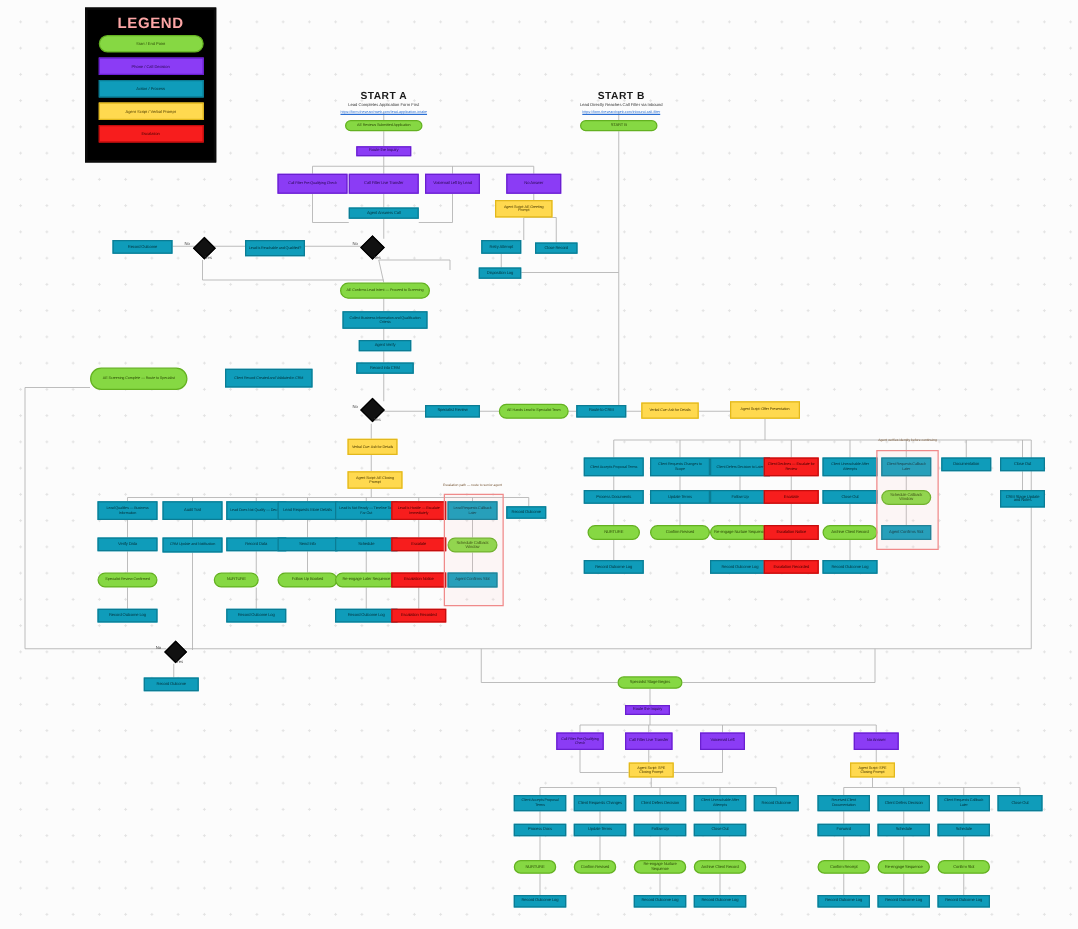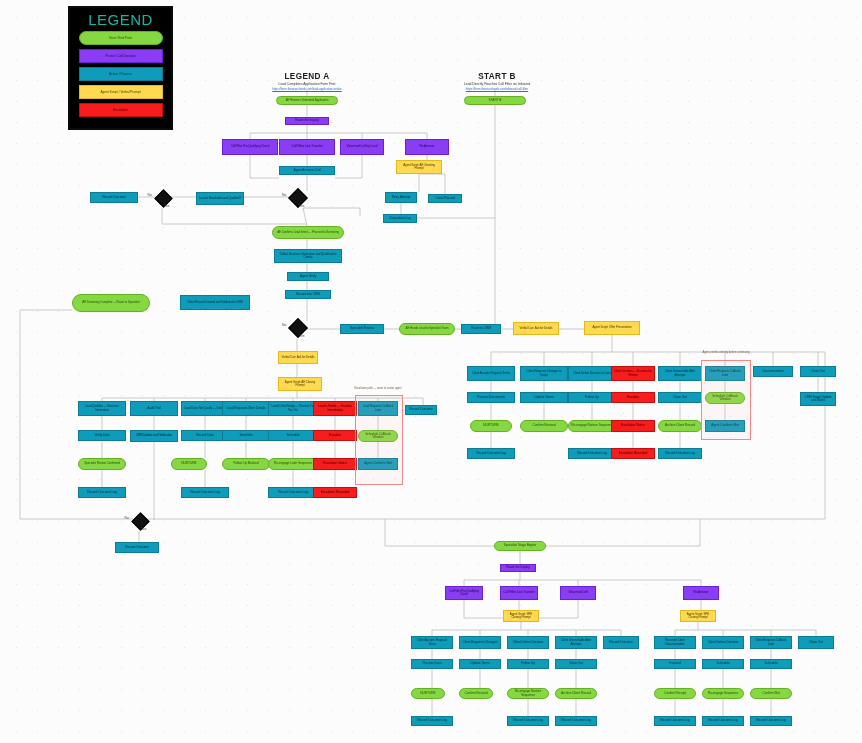--- a/index.html
+++ b/index.html
@@ -49,21 +49,21 @@
   .hdr{position:absolute;text-align:center;}
   .hdr .title{font-size:8.2px;font-weight:bold;color:#1a1a1a;letter-spacing:.4px;}
   .hdr .sub{font-size:3.3px;color:#333;margin-top:1px;}
   .hdr .link{font-size:2.9px;color:#2a6fd4;text-decoration:underline;margin-top:1px;}
   #legend{
     position:absolute;left:68px;top:6px;width:105px;height:124px;
     background:#000;border:2px solid #0a0a0a;
     display:flex;flex-direction:column;align-items:center;
     padding-top:3px;box-sizing:border-box;
   }
-  #legend .ltitle{color:#14b8a6;font-size:15px;font-weight:normal;letter-spacing:.5px;margin-bottom:3px;}
+  #legend .ltitle{color:#fca5a5;font-size:12px;font-weight:bold;letter-spacing:.5px;margin-bottom:3px;}
   .lrow{
     width:84px;height:14px;margin-bottom:4px;
     display:flex;align-items:center;justify-content:center;
     font-size:3.2px;box-sizing:border-box;
   }
   .lrow.green{border-radius:999px;}
   .group-box{position:absolute;border:1px solid #f08a8a;background:rgba(255,190,190,0.10);}
   .note{position:absolute;font-size:2.7px;color:#7a5a3a;text-align:center;line-height:1.05;}
 </style>
 </head>
@@ -255,21 +255,21 @@
       </div>
     <div class="lrow yellow">
         <span>Agent Script / Verbal Prompt</span>
       </div>
     <div class="lrow red">
         <span>Escalation</span>
       </div>
   </div>
 
   <div class="hdr" style="left:247px;top:72px;width:120px;">
-    <div class="title">LEGEND A</div>
+    <div class="title">START A</div>
     <div class="sub">Lead Completes Application Form First</div>
     <div class="link">https://form.thesearchweb.com/lead-application-intake</div>
   </div>
   <div class="hdr" style="left:437px;top:72px;width:120px;">
     <div class="title">START B</div>
     <div class="sub">Lead Directly Reaches Call Filter via Inbound</div>
     <div class="link">https://form.thesearchweb.com/inbound-call-filter</div>
   </div>
 
   <div class="node green" style="left:464px;top:96px;width:62px;height:9px;">

